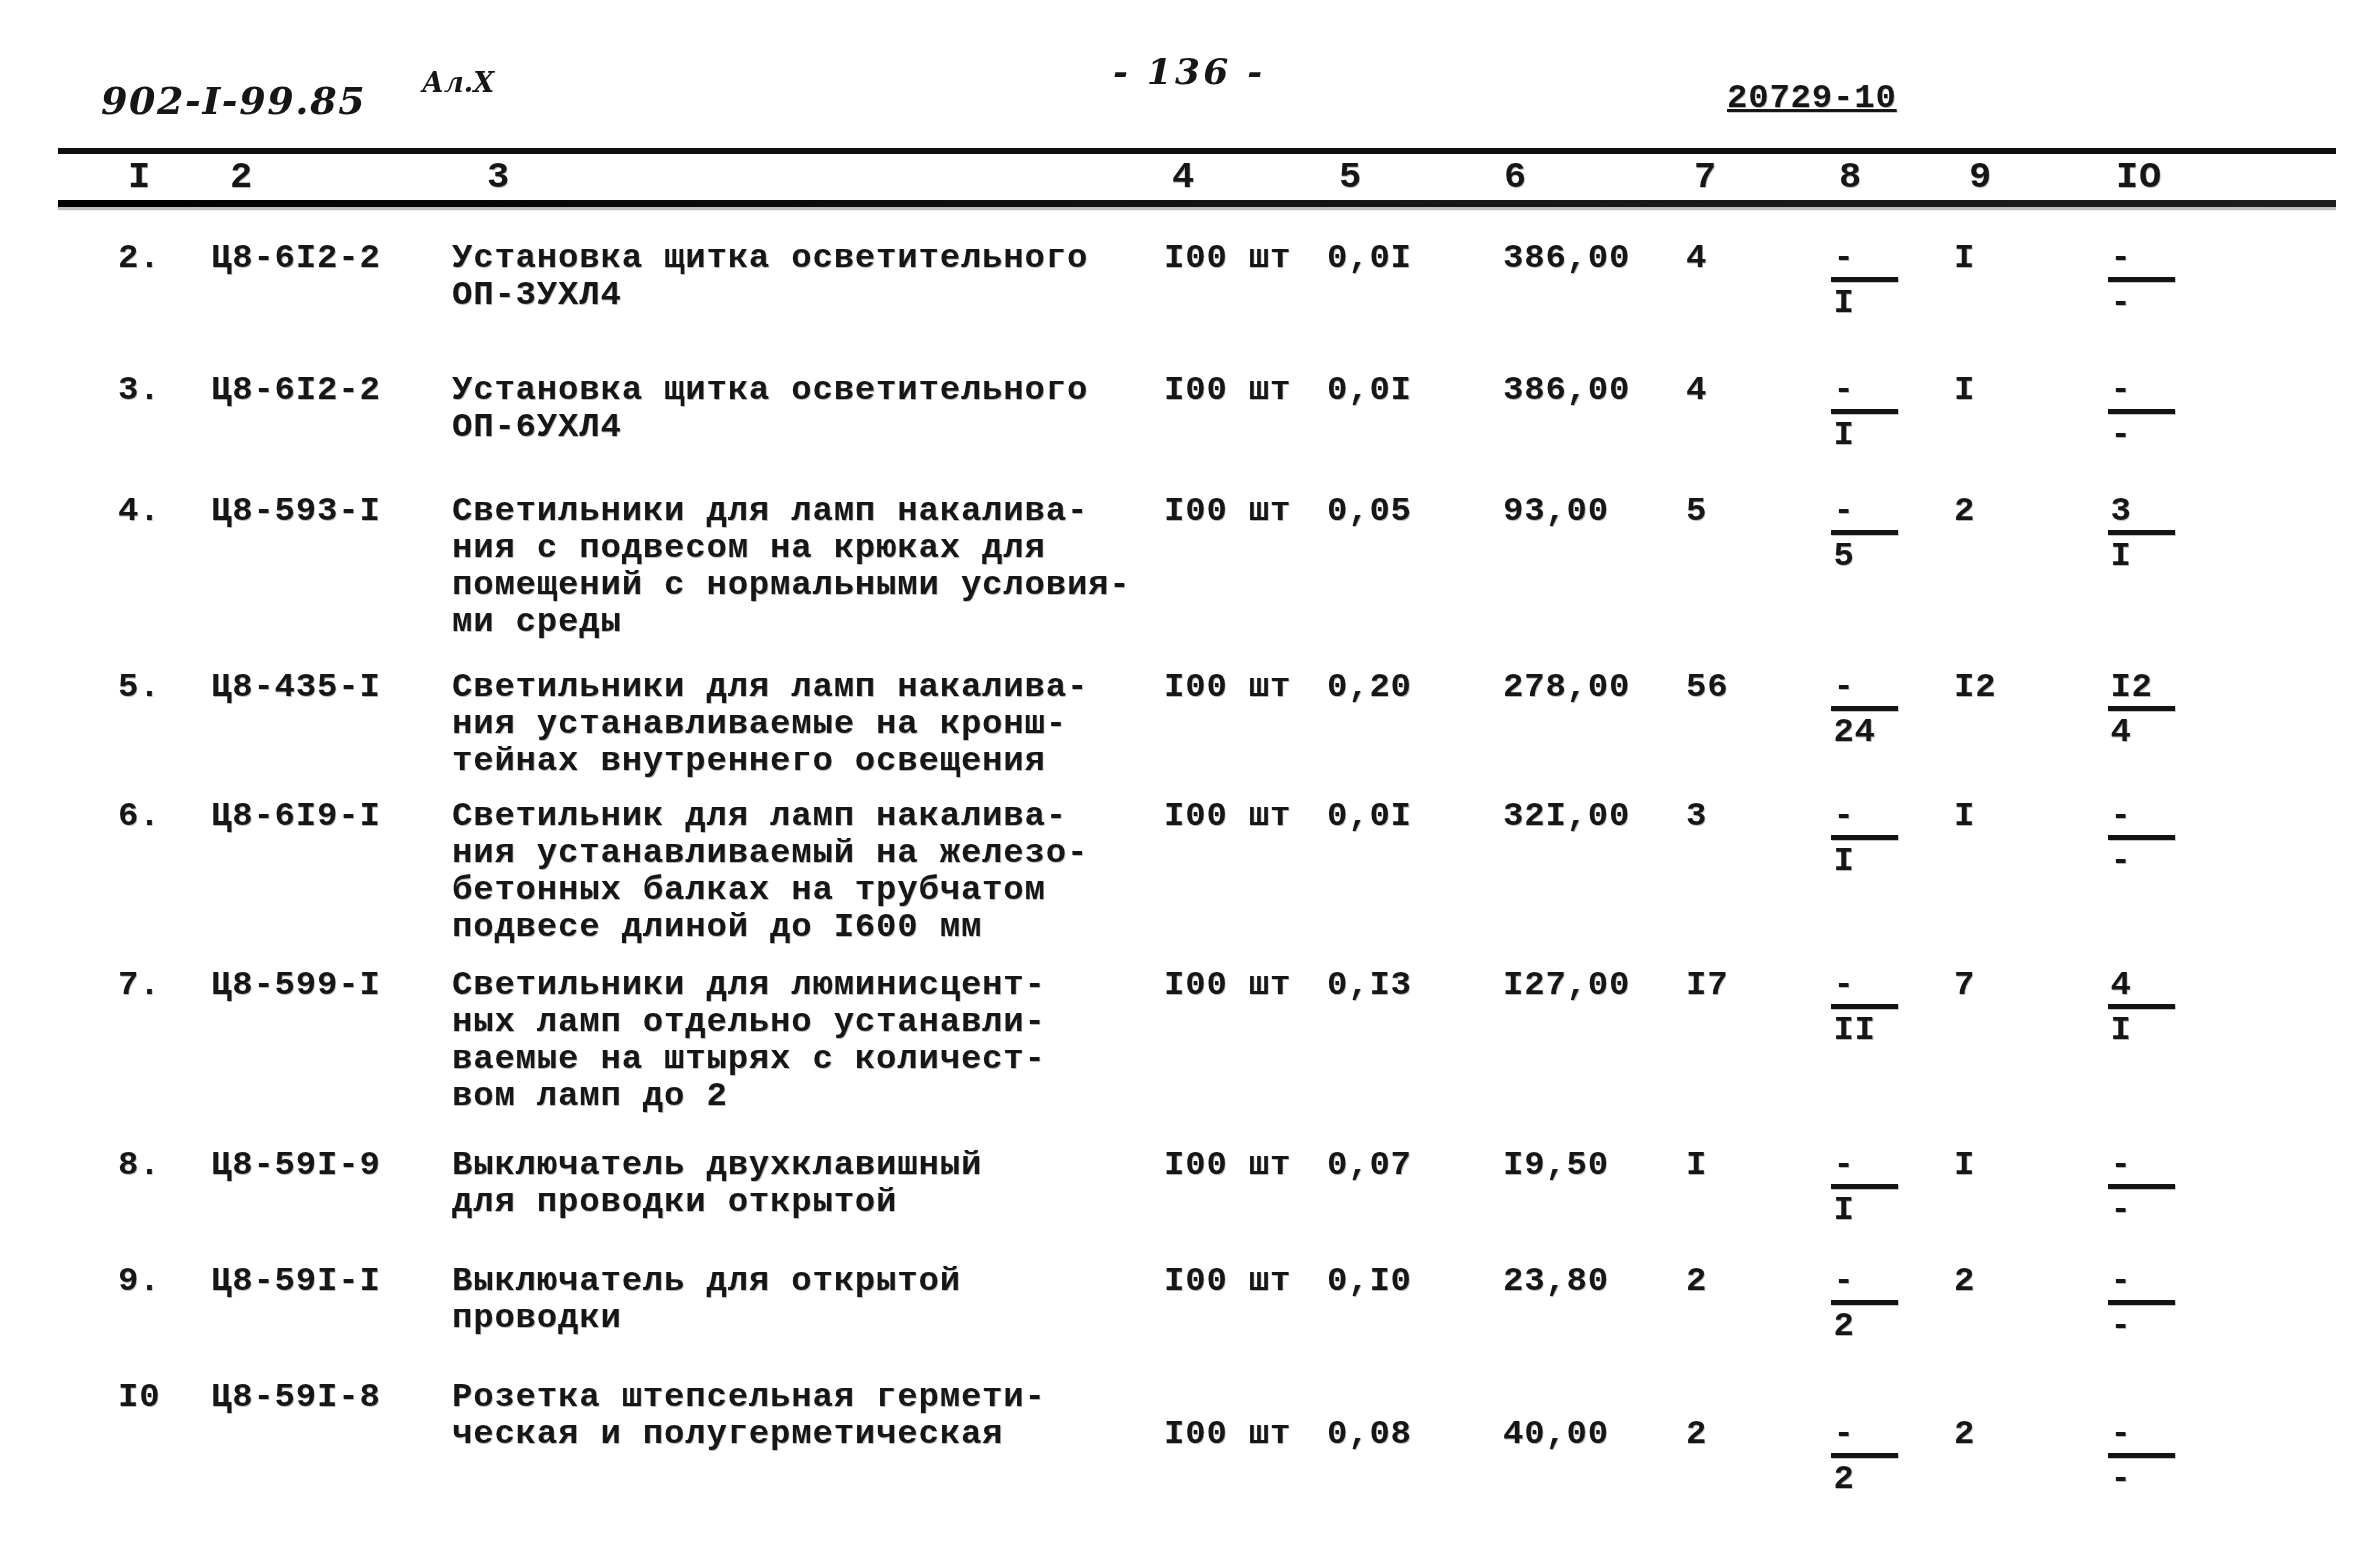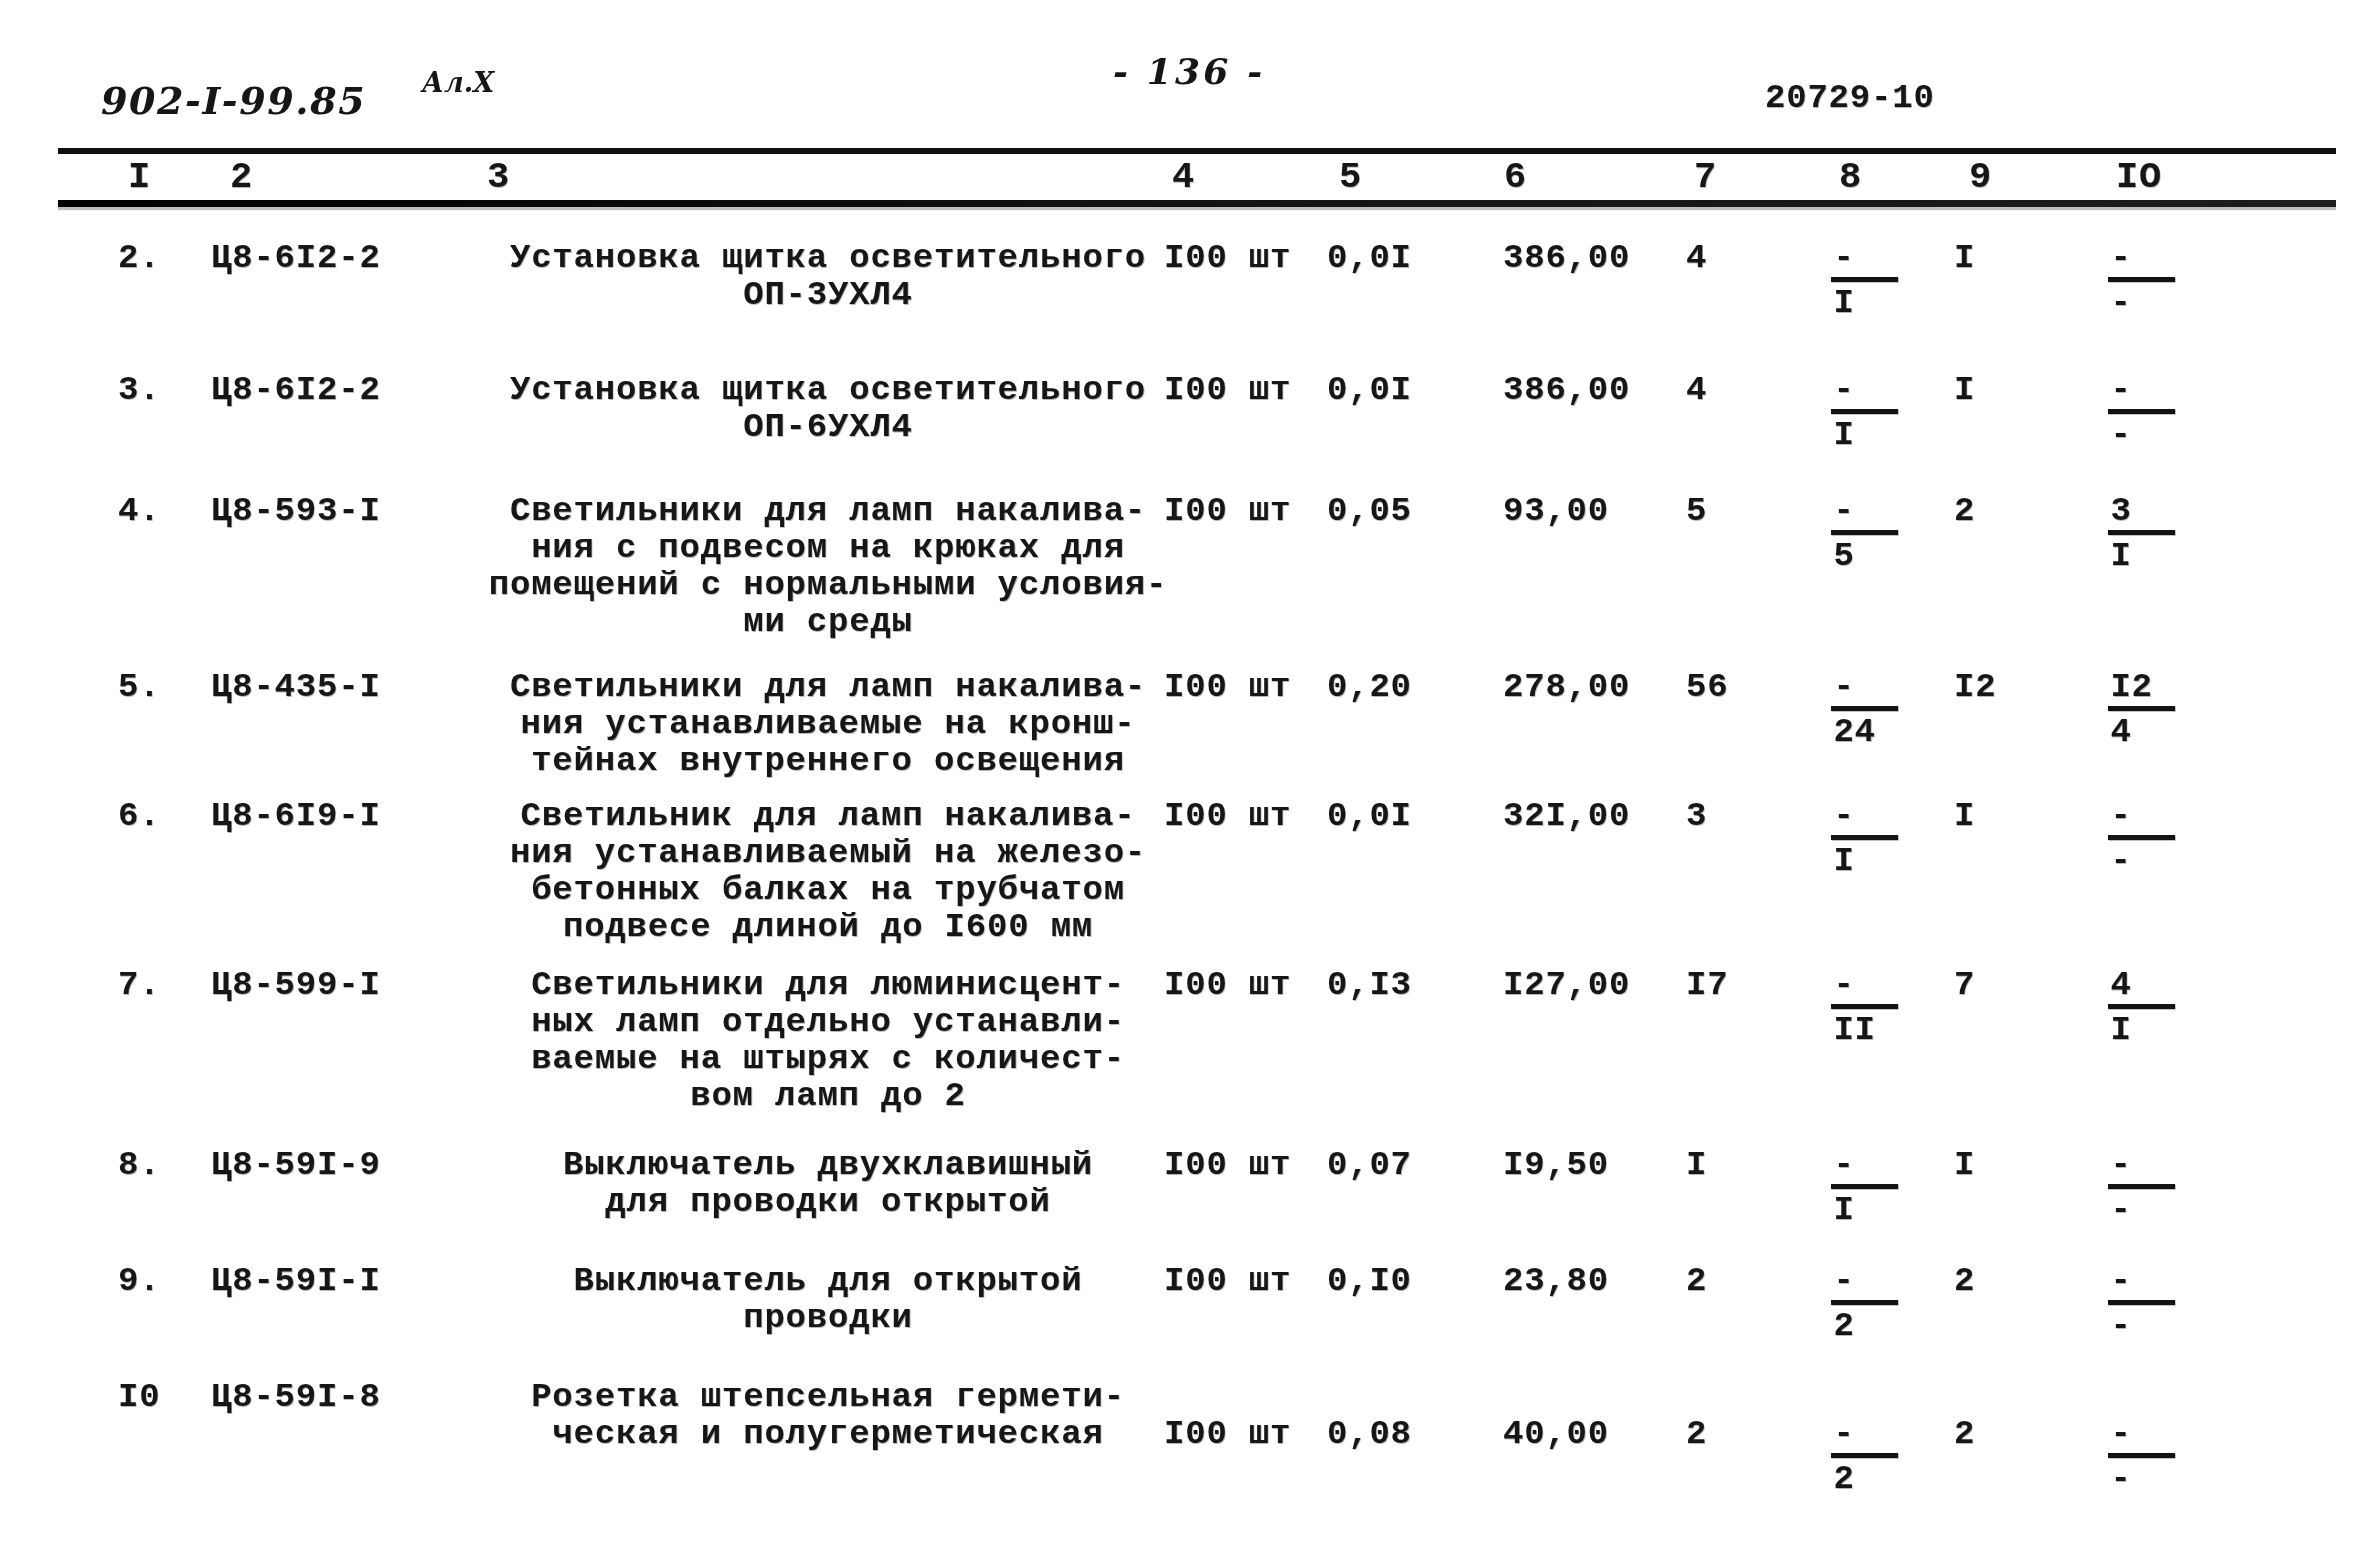--- a/index.html
+++ b/index.html
@@ -16,22 +16,22 @@
 
   
   .hand {
     font-family:"DejaVu Serif", serif;
     font-style:italic;
     font-weight:bold;
   }
   .doc-number   { position:absolute; left:101px;  top:78px;  font-size:38px; letter-spacing:1.6px; }
   .sheet-label  { position:absolute; left:422px;  top:67px;  font-size:27px; }
   .page-number  { position:absolute; left:1113px; top:50px;  font-size:36px; letter-spacing:3.2px; }
-  .stamp-number { position:absolute; left:1765px; top:80px;  font-size:41px; letter-spacing:9px;
-                  text-shadow:0.8px 0.8px 0 rgba(0,0,0,.35); }
+  .stamp-number { position:absolute; left:1727px; top:80px;  font-size:41px; letter-spacing:9px;
+                  text-shadow:0.8px 0.8px 0 rgba(0,0,0,.35);text-decoration:underline; }
 
   
   .rule { position:absolute; left:58px; width:2278px; background:#101010; }
   .rule-top    { top:148px; height:5.7px; }
   .rule-bottom { top:200px; height:7.3px;
                  background:linear-gradient(90deg,#000 0%,#141414 55%,#1d1d1d 100%);
                  box-shadow:0 3.2px 0 rgba(0,0,0,.25); }
 
   
   .typed { font-size:34px; line-height:37px; letter-spacing:0.8px;
@@ -42,21 +42,21 @@
   .hc1 {left:128px;} .hc2 {left:230px;} .hc3 {left:487px;} .hc4 {left:1172px;}
   .hc5 {left:1339px;} .hc6 {left:1504px;} .hc7 {left:1694px;} .hc8 {left:1839px;}
   .hc9 {left:1969px;} .hc10 {left:2116px;}
 
   
   .rows { position:absolute; left:0; top:0; width:100%; height:100%; }
   .row  { position:absolute; left:0; width:100%; }
   .cell { position:absolute; top:0; }
   .c1  { left:118px;  width:97px; }
   .c2  { left:211px;  width:292px; }
-  .c3  { left:471px;  width:714px; white-space:normal;text-align:center; }
+  .c3  { left:452px;  width:714px; white-space:normal; }
   .c4  { left:1164px; width:162px; }
   .c5  { left:1327px; width:130px; }
   .c6  { left:1503px; width:170px; }
   .c7  { left:1686px; width:114px; }
   .c8  { left:1831px; width:130px; }
   .c9  { left:1954px; width:105px; }
   .c10 { left:2108px; width:130px; }
 
   
   .frac { display:inline-flex; flex-direction:column; align-items:flex-start; }

